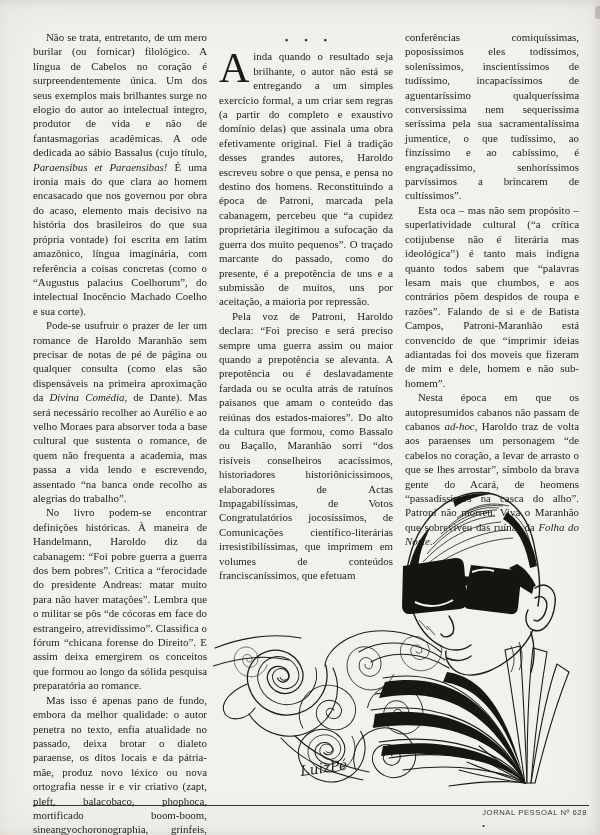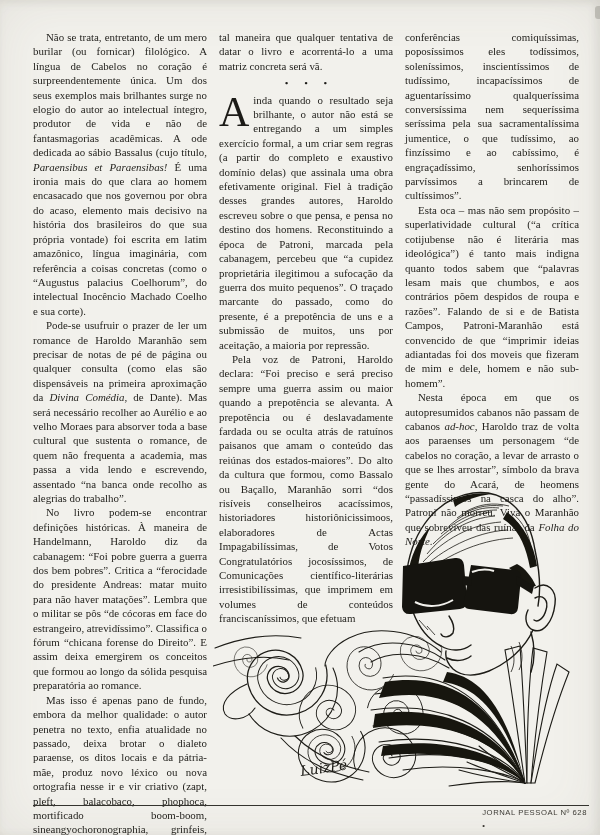--- a/index.html
+++ b/index.html
@@ -68,21 +68,20 @@
   <div class="corner-mark"></div>
 
   <div class="columns">
     <div class="col">
         <p class="para indent"><span>Não se trata, entretanto, de um mero burilar (ou fornicar) filológico. A língua de </span><span class="bold">Cabelos no coração</span><span> é surpreendentemente única. Um dos seus exemplos mais brilhantes surge no elogio do autor ao intelectual íntegro, produtor de vida e não de fantasmagorias acadêmicas. A ode dedicada ao sábio Bassalus (cujo título, </span><span class="italic">Paraensibus et Paraensibas!</span><span> É uma ironia mais do que clara ao homem encasacado que nos governou por obra do acaso, elemento mais decisivo na história dos brasileiros do que sua própria vontade) foi escrita em latim amazônico, língua imaginária, com referência a coisas concretas (como o “Augustus palacius Coelhorum”, do intelectual Inocêncio Machado Coelho e sua corte).</span></p>
         <p class="para indent"><span>Pode-se usufruir o prazer de ler um romance de Haroldo Maranhão sem precisar de notas de pé de página ou qualquer consulta (como elas são dispensáveis na primeira aproximação da </span><span class="italic">Divina Comédia</span><span>, de Dante). Mas será necessário recolher ao Aurélio e ao velho Moraes para absorver toda a base cultural que sustenta o romance, de quem não frequenta a academia, mas passa a vida lendo e escrevendo, assentado “na banca onde recolho as alegrias do trabalho”.</span></p>
         <p class="para indent"><span>No livro podem-se encontrar definições históricas. À maneira de Handelmann, Haroldo diz da cabanagem: “Foi pobre guerra a guerra dos bem pobres”. Critica a “ferocidade do presidente Andreas: matar muito para não haver matações”. Lembra que o militar se pôs “de cócoras em face do estrangeiro, atrevidíssimo”. Classifica o fórum “chicana forense do Direito”. E assim deixa emergirem os conceitos que formou ao longo da sólida pesquisa preparatória ao romance.</span></p>
         <p class="para indent"><span>Mas isso é apenas pano de fundo, embora da melhor qualidade: o autor penetra no texto, enfia atualidade no passado, deixa brotar o dialeto paraense, os ditos locais e da pátria-mãe, produz novo léxico ou nova ortografia nesse ir e vir criativo (zapt, pleft, balacobaco, phophoca, mortificado boom-boom, sineangyochoronographia, grinfeis, petystha, cidade do Ynkor) de</span></p>
       </div>
     <div class="col">
-        <p class="para"><span>tal maneira que qualquer tentativa de datar o livro e acorrentá-lo a uma matriz concreta será vã.</span></p>
         <div class="dots">• • •</div>
         <p class="para"><span class="dropcap">A</span><span>inda quando o resultado seja brilhante, o autor não está se entregando a um simples exercício formal, a um criar sem regras (a partir do completo e exaustivo domínio delas) que assinala uma obra efetivamente original. Fiel à tradição desses grandes autores, Haroldo escreveu sobre o que pensa, e pensa no destino dos homens. Reconstituindo a época de Patroni, marcada pela cabanagem, percebeu que “a cupidez proprietária ilegitimou a sufocação da guerra dos muito pequenos”. O traçado marcante do passado, como do presente, é a prepotência de uns e a submissão de muitos, uns por aceitação, a maioria por repressão.</span></p>
         <p class="para indent"><span>Pela voz de Patroni, Haroldo declara: “Foi preciso e será preciso sempre uma guerra assim ou maior quando a prepotência se alevanta. A prepotência ou é deslavadamente fardada ou se oculta atrás de ratuínos paisanos que amam o conteúdo das reiúnas dos estados-maiores”. Do alto da cultura que formou, como Bassalo ou Baçallo, Maranhão sorri “dos risíveis conselheiros acacíssimos, historiadores historiônicissimoos, elaboradores de Actas Impagabilíssimas, de Votos Congratulatórios jocosíssimos, de Comunicações científico-literárias irresistibilíssimas, que imprimem em volumes de conteúdos franciscaníssimos, que efetuam</span></p>
       </div>
     <div class="col">
         <p class="para"><span>conferências comiquíssimas, poposíssimos eles todíssimos, soleníssimos, inscientíssimos de tudíssimo, incapacíssimos de aguentaríssimo qualqueríssima conversíssima nem sequeríssima seríssima pela sua sacramentalíssima jumentice, o que tudíssimo, ao finzíssimo e ao cabíssimo, é engraçadíssimo, senhoríssimos parvíssimos a brincarem de cultíssimos”.</span></p>
         <p class="para indent"><span>Esta oca – mas não sem propósito – superlatividade cultural (“a crítica cotijubense não é literária mas ideológica”) é tanto mais indigna quanto todos sabem que “palavras lesam mais que chumbos, e aos contrários põem despidos de roupa e razões”. Falando de si e de Batista Campos, Patroni-Maranhão está convencido de que “imprimir ideias adiantadas foi dos moveis que fizeram de mim e dele, homem e não sub-homem”.</span></p>
         <p class="para indent"><span>Nesta época em que os autopresumidos cabanos não passam de cabanos </span><span class="italic">ad-hoc</span><span>, Haroldo traz de volta aos paraenses um personagem “de cabelos no coração, a levar de arrasto o que se lhes arrostar”, símbolo da brava gente do Acará, de heomens “passadíssimos na casca do alho”. Patroni não morreu. Viva o Maranhão que sobreviveu das ruínas da </span><span class="italic">Folha do Norte</span><span>.</span></p>
       </div>
   </div>

